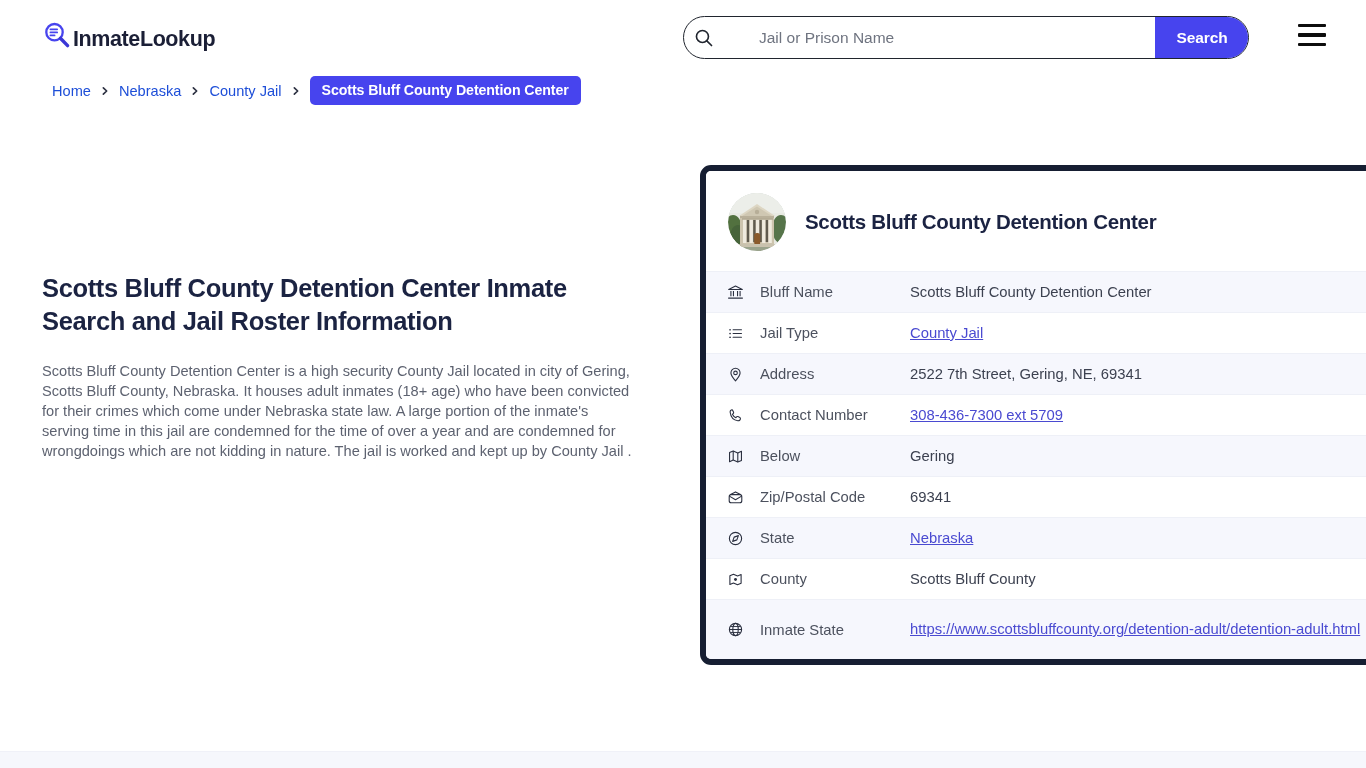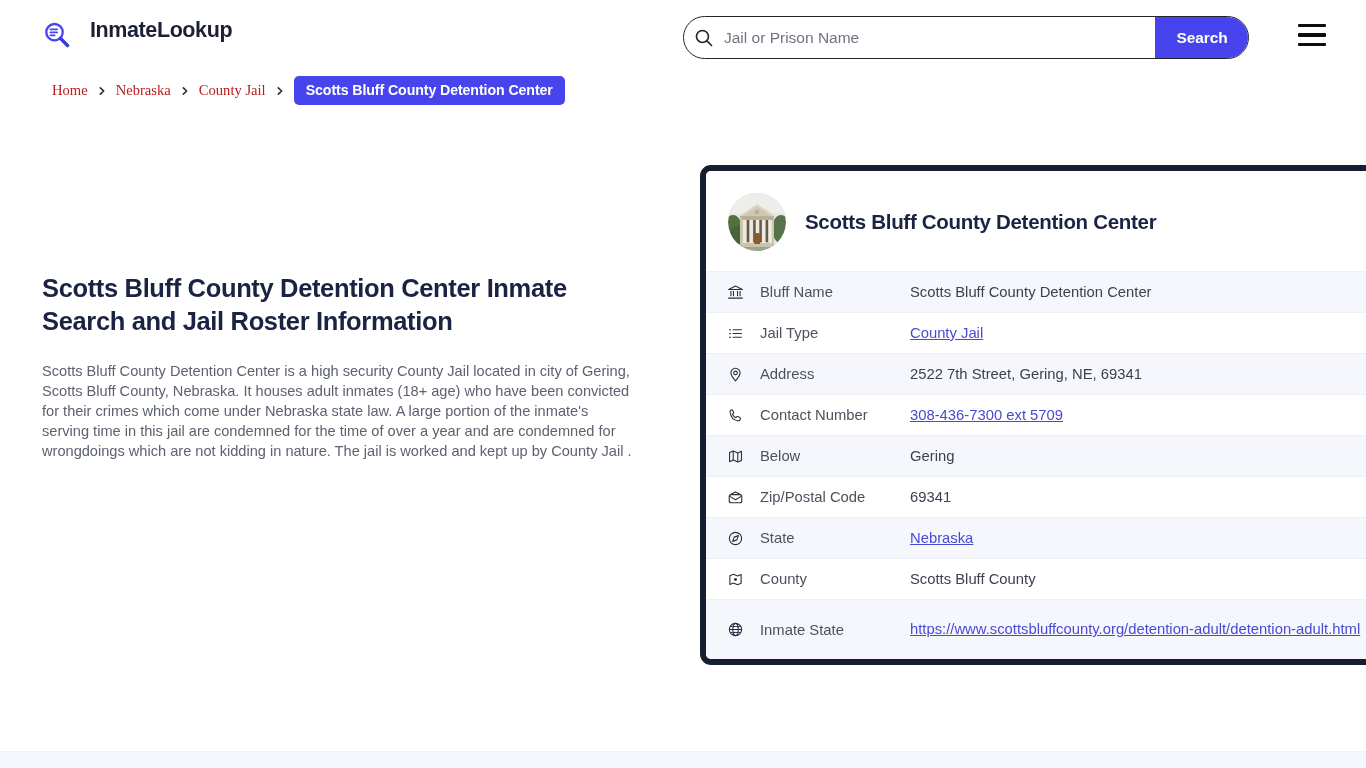--- a/index.html
+++ b/index.html
@@ -15,38 +15,39 @@
 
   
   .header {
     position: absolute; top: 0; left: 0;
     width: 1366px; height: 74px;
     background: #ffffff;
   }
 
   .brand {
     position: absolute; left: 42px; top: 20px;
-    display: flex; align-items: flex-start; gap: 18px;
+    display: flex; align-items: flex-end; gap: 1px;
     text-decoration: none;
   }
   .brand-mark { width: 30px; height: 30px; display:block; }
   .brand-text {
     font-size: 21.5px; font-weight: 700; color: #1b1f36;
     letter-spacing: -0.4px; line-height: 1;
     white-space: nowrap;
   }
 
   .searchbar {
     position: absolute; left: 683px; top: 16px;
     width: 566px; height: 43px;
     border: 1.6px solid #20252e;
     border-radius: 22px;
     background: #ffffff;
     display: flex; align-items: center;
     overflow: hidden;
+    gap: 35px;
   }
   .search-icon-wrap {
     width: 34px; height: 100%;
     display: flex; align-items: center; justify-content: center;
     padding-left: 6px;
     flex: 0 0 auto;
   }
   .search-input {
     flex: 1 1 auto;
     border: none; outline: none;
@@ -83,24 +84,23 @@
     background: #0d0d0d; border-radius: 1px;
   }
 
   
   .breadcrumb {
     position: absolute; left: 52px; top: 76px;
     display: flex; align-items: center; gap: 0;
     font-size: 14.6px;
   }
   .crumb {
-    color: #b91c1c; text-decoration: none;
+    color: #1d4ed8; text-decoration: none;
     font-weight: 400;
     white-space: nowrap;
-    font-family: Liberation Serif, serif;
   }
   .crumb-sep {
     display: inline-flex; align-items: center;
     margin: 0 9px;
     color: #2d3142;
   }
   .crumb-current {
     background: #4744ee;
     color: #ffffff;
     font-weight: 700;

